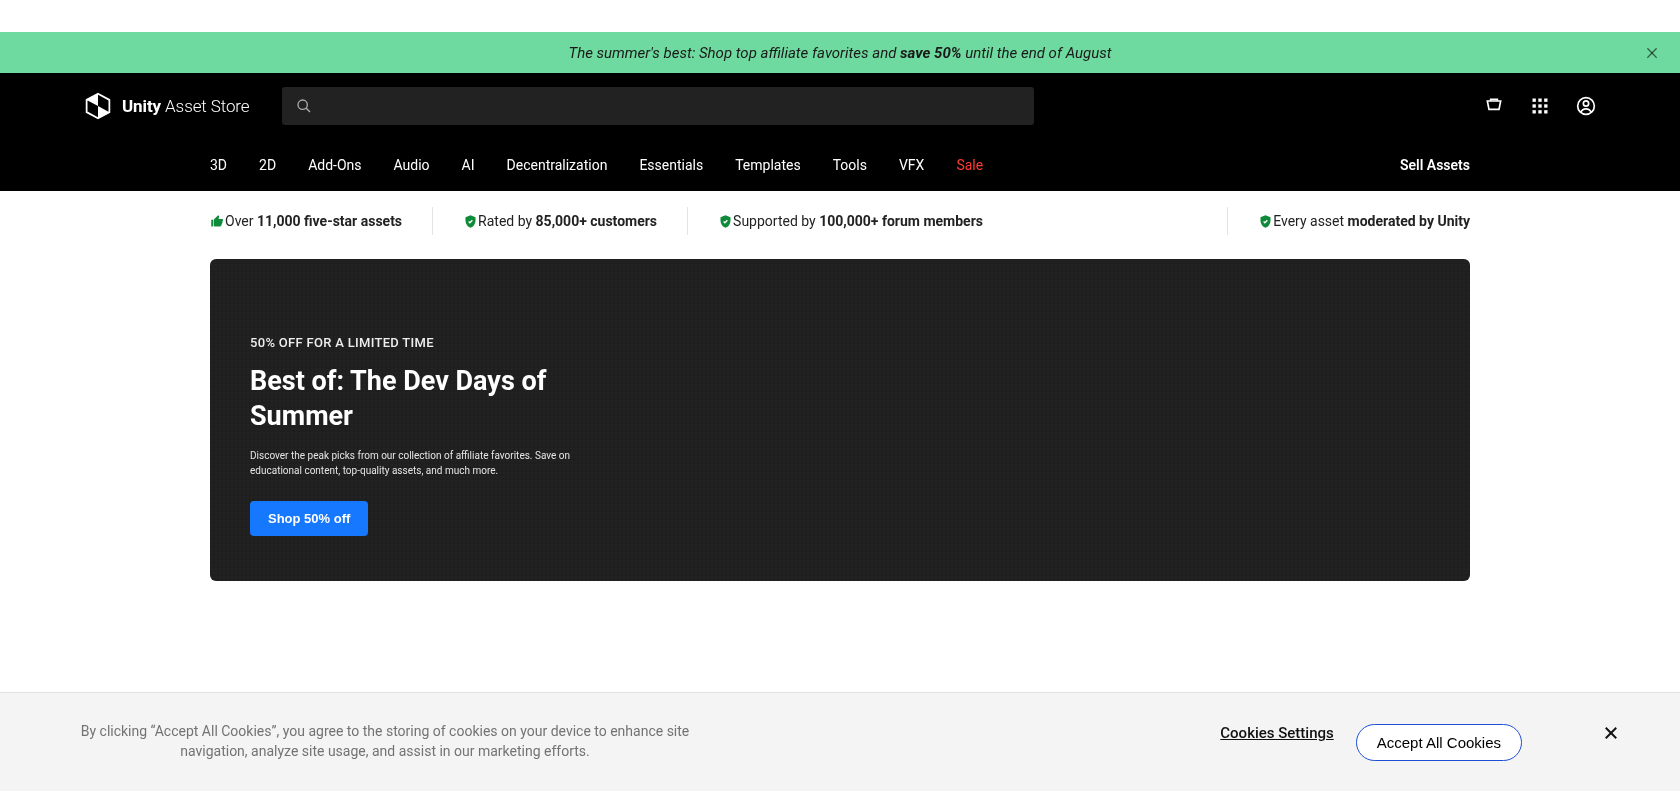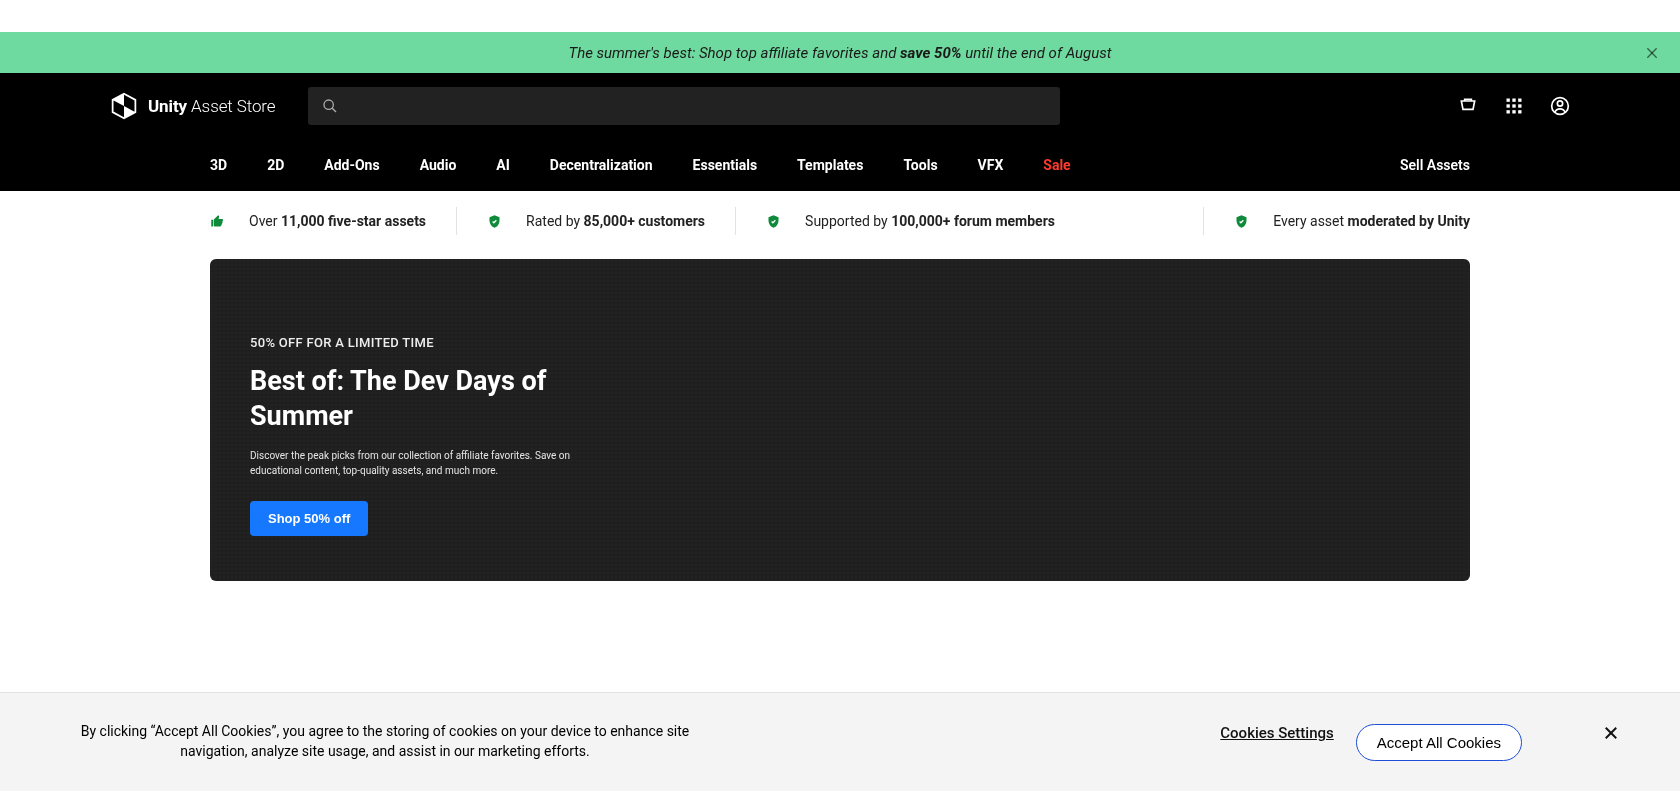--- a/index.html
+++ b/index.html
@@ -4,59 +4,59 @@
   <style>
     * { margin: 0; padding: 0; box-sizing: border-box; }
     body { font-family: -apple-system, BlinkMacSystemFont, "Segoe UI", Roboto, Helvetica, Arial, sans-serif; width: 1680px; background: #fff; }
     
     .top-banner { background: #6fda9f; height: 41px; display: flex; align-items: center; justify-content: center; position: relative; color: #1a1a1a; font-size: 15px; margin-top: 32px; }
     .top-banner .italic { font-style: italic; }
     .top-banner .bold { font-weight: 700; }
     .banner-close { position: absolute; right: 20px; top: 50%; transform: translateY(-50%); cursor: pointer; color: rgba(0,0,0,0.55); }
     .banner-close svg { width: 16px; height: 16px; display:block; }
     
-    .header-main { background: #000; height: 66px; display: flex; align-items: center; padding: 0 110px; }
+    .header-main { background: #000; height: 66px; display: flex; align-items: center; padding: 0 84px; }
     .logo-wrap { display: flex; align-items: center; gap: 10px; color: #fff; }
     .logo-cube svg { width: 28px; height: 28px; display:block; }
     .logo-text { font-size: 17px; letter-spacing: -0.1px; }
     .logo-text .bold { font-weight: 700; }
     .logo-text .light { font-weight: 300; }
     
     .search-wrap { flex: 0 0 752px; margin-left: 32px; background: #222; height: 38px; border-radius: 3px; display: flex; align-items: center; padding: 0 14px; }
     .search-icon { color: #aaa; }
     .search-icon svg { width: 16px; height: 16px; display:block; }
     .search-input { flex: 1; background: transparent; border: none; outline: none; color: #fff; font-size: 16px; padding-left: 16px; }
     .search-input::placeholder { color: #999; }
     
     .header-icons { margin-left: auto; display: flex; align-items: center; gap: 26px; color: #fff; }
     .header-icons svg { width: 20px; height: 20px; display:block; }
     
     .nav-bar { background: #000; height: 52px; display: flex; align-items: center; padding: 0 210px; }
-    .nav-items { display: flex; gap: 40px; font-size: 14px; font-weight: 700; }
+    .nav-items { display: flex; gap: 32px; font-size: 14px; font-weight: 400; }
     .nav-items a { color: #fff; text-decoration: none; cursor: pointer; }
     .nav-items a.sale { color: #ff3b30; }
     .sell-link { margin-left: auto; color: #fff; font-size: 14px; font-weight: 600; cursor: pointer; }
     
     .stats-bar { background: #fff; height: 60px; display: flex; align-items: center; padding: 0 210px; font-size: 14px; color: #222; }
-    .stat { display: flex; align-items: center; gap: 24px; }
+    .stat { display: flex; align-items: center; gap: 0; }
     .stat .b { font-weight: 700; }
     .divider { width: 1px; height: 28px; background: #e3e3e3; margin: 0 30px; }
     .flex1 { flex: 1; }
     .stat-icon svg { width: 15px; height: 15px; display:block; }
     .stat-icon.thumb { color: #0e8a3a; }
     .stat-icon.shield { color: #0e8a3a; }
     
     .hero { margin: 8px 210px 0; background: #1f1f1f; border-radius: 6px; height: 322px; padding: 76px 40px 0; color: #fff; position: relative; overflow: hidden; background-image: radial-gradient(rgba(255,255,255,0.02) 1px, transparent 1px); background-size: 4px 4px; }
     .hero .eyebrow { font-size: 13px; letter-spacing: 0.3px; font-weight: 500; color: #eee; margin-bottom: 14px; }
     .hero h1 { font-size: 27px; font-weight: 700; line-height: 1.28; max-width: 340px; margin-bottom: 16px; }
     .hero p { font-size: 10px; line-height: 1.48; max-width: 330px; color: #e5e5e5; margin-bottom: 22px; }
     .hero .cta { display: inline-block; background: #1677ff; color: #fff; font-size: 13px; font-weight: 700; padding: 10px 18px; border-radius: 4px; cursor: pointer; border: none; }
     
     .cookie-banner { position: fixed; bottom: 0; left: 0; right: 0; background: #f4f4f4; border-top: 1px solid #e2e2e2; height: 99px; display: flex; align-items: center; padding: 0 60px; }
-    .cookie-text { max-width: 650px; font-size: 14px; line-height: 1.4; color: #000000; text-align: center; }
+    .cookie-text { max-width: 650px; font-size: 14px; line-height: 1.4; color: #737373; text-align: center; }
     .cookie-actions { margin-left: auto; display: flex; align-items: flex-start; gap: 22px; }
     .cookies-settings { font-size: 15px; color: #111; text-decoration: underline; cursor: pointer; font-weight: 500; }
     .accept-btn { background: #fff; border: 1px solid #1d4ed8; border-radius: 20px; padding: 9px 20px; font-size: 15px; cursor: pointer; }
     .cookie-close { margin-left: 58px; cursor: pointer; }
     .cookie-close svg { width: 18px; height: 18px; display:block; }
   </style>
 </head>
 <body>
 
 <div class="top-banner">

